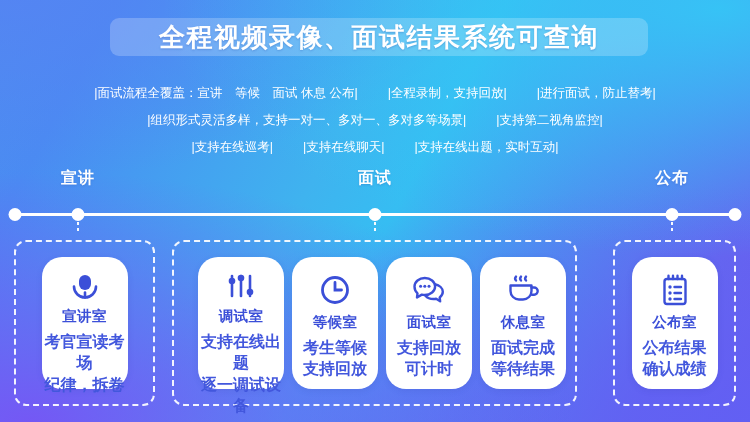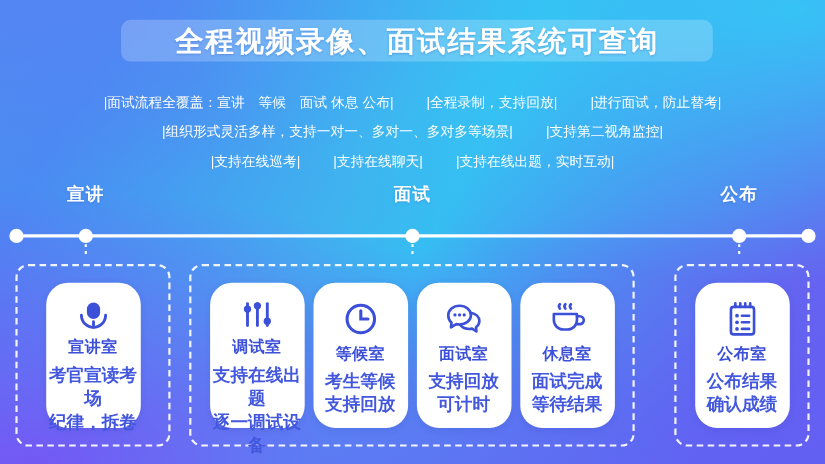--- a/index.html
+++ b/index.html
@@ -252,21 +252,21 @@
               <path d="M6 16.5a11 11 0 0 0 22 0"></path>
               <path d="M17 22.5v5"></path>
             </svg>
           </div>
           <div class="card-title">宣讲室</div>
           <div class="card-desc">考官宣读考场
 纪律，拆卷</div>
         </div>
       </div>
 
-      <div class="group" style="left:172px; width:405px;">
+      <div class="group" style="left:172px; width:405px;justify-content:flex-end;">
 
         <div class="card">
           <div class="card-icon">
             <svg width="34" height="34" viewBox="0 0 34 34" fill="none" stroke="#3b4fd8" stroke-width="2.6" stroke-linecap="round">
               <path d="M8 6v20"></path>
                 <path d="M17 6v20"></path>
                 <path d="M26 6v20"></path>
               <circle cx="8" cy="11" r="3.3" fill="#3b4fd8" stroke="none"></circle>
               <circle cx="17" cy="8" r="3.3" fill="#3b4fd8" stroke="none"></circle>
               <circle cx="26" cy="22" r="3.3" fill="#3b4fd8" stroke="none"></circle>

